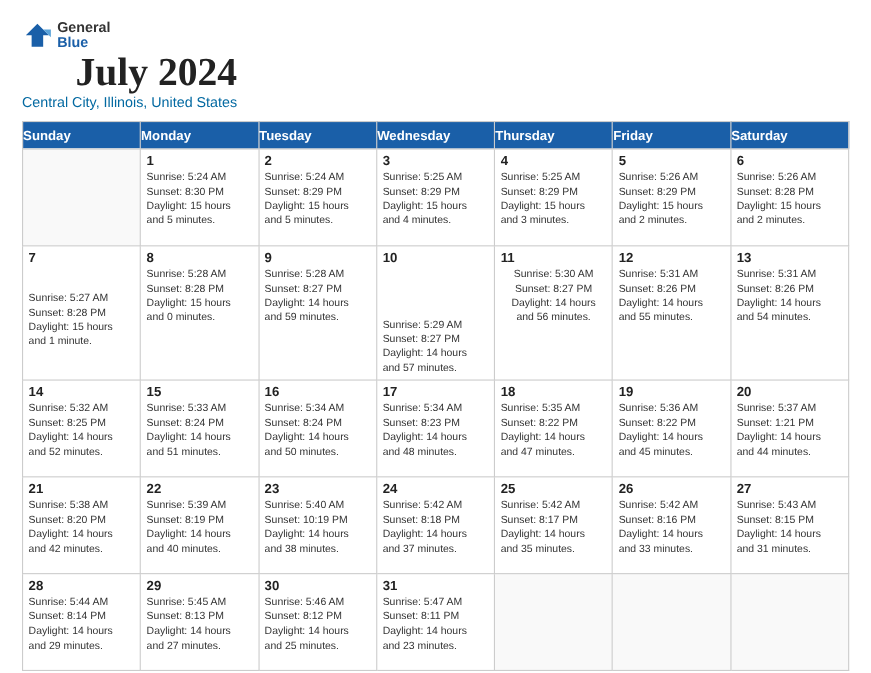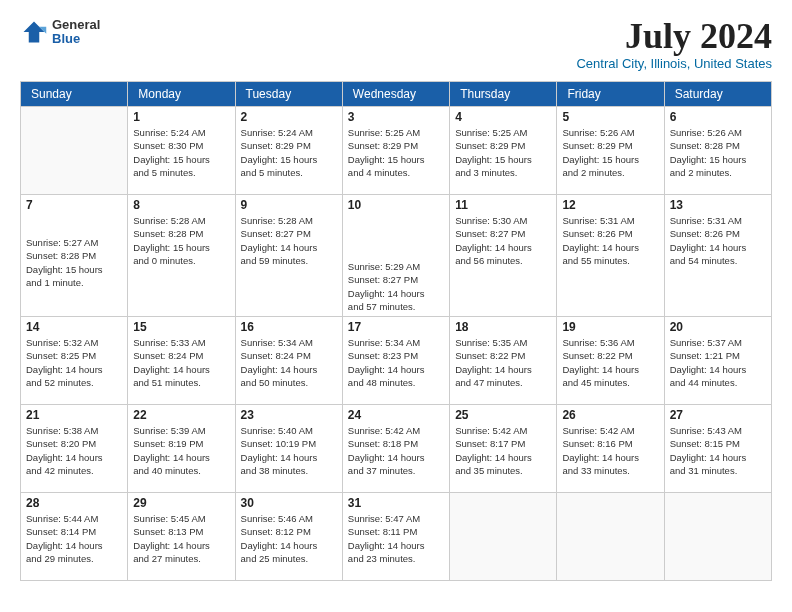--- a/index.html
+++ b/index.html
@@ -14,20 +14,21 @@
       width: 792px;
       height: 612px;
       padding: 18px 20px 12px 20px;
       background: #fff;
     }
     .header {
       display: flex;
       justify-content: space-between;
       align-items: flex-start;
       margin-bottom: 10px;
+      flex-direction: column;
     }
     .logo {
       display: flex;
       align-items: center;
       gap: 4px;
     }
     .logo-text {
       display: flex;
       flex-direction: column;
       font-size: 13px;
@@ -57,23 +58,23 @@
     }
     .calendar-table {
       width: 100%;
       border-collapse: collapse;
       table-layout: fixed;
     }
     .calendar-table th {
       background-color: #1a5fa8;
       color: #fff;
       font-size: 12px;
-      font-weight: normal;
+      font-weight: bold;
       text-align: left;
-      padding: 5px 10px;
+      padding: 5px 0;
       border: 1px solid #ccc;
     }
     .calendar-table td {
       border: 1px solid #ccc;
       vertical-align: top;
       padding: 3px 5px;
       font-size: 10px;
       color: #333;
       height: 88px;
     }
@@ -196,21 +197,21 @@
           </td>
           <td>
             <span class="day-number">10</span>
             <div class="day-info" style="white-space: pre-line; margin-top: 48px;">Sunrise: 5:29 AM
 Sunset: 8:27 PM
 Daylight: 14 hours
 and 57 minutes.</div>
           </td>
           <td>
             <span class="day-number">11</span>
-            <div class="day-info" style="white-space: pre-line;">Sunrise: 5:30 AM
+            <div class="day-info" style="white-space: pre-line; text-align: center;">Sunrise: 5:30 AM
 Sunset: 8:27 PM
 Daylight: 14 hours
 and 56 minutes.</div>
           </td>
           <td>
             <span class="day-number">12</span>
             <div class="day-info" style="white-space: pre-line;">Sunrise: 5:31 AM
 Sunset: 8:26 PM
 Daylight: 14 hours
 and 55 minutes.</div>

